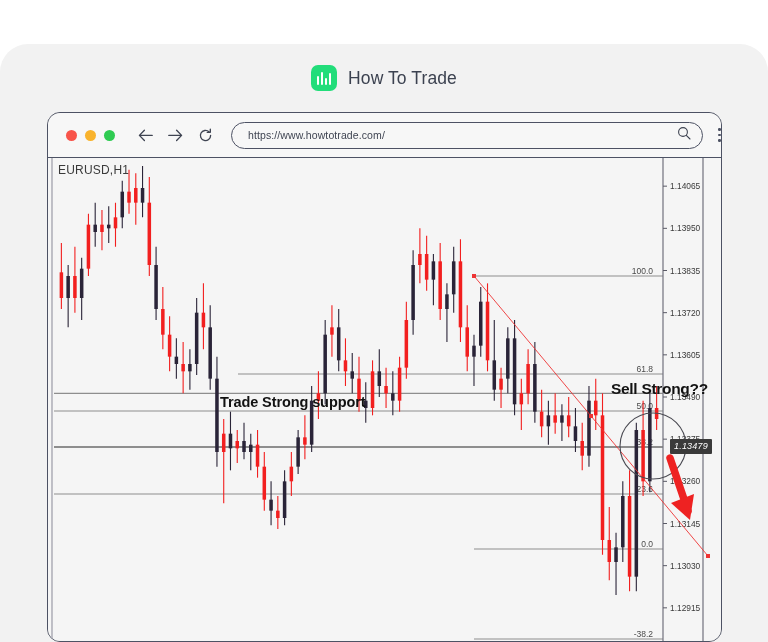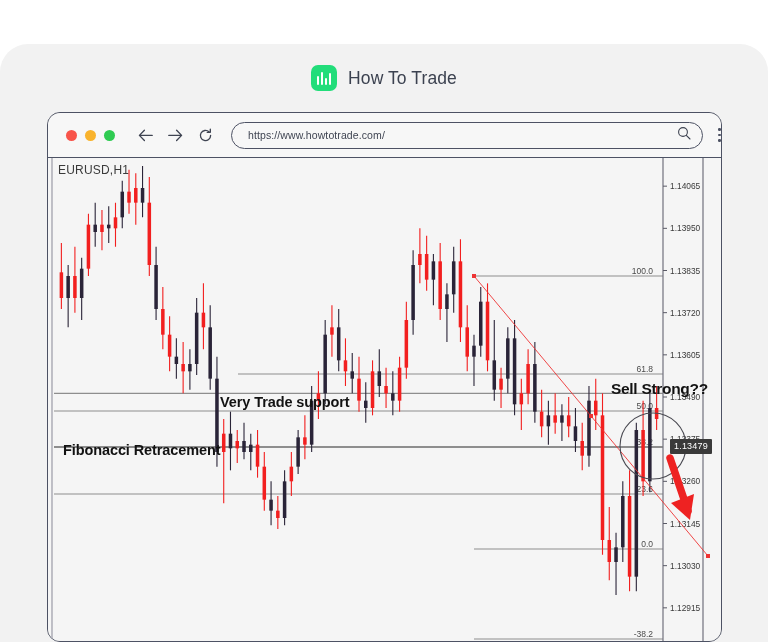--- a/index.html
+++ b/index.html
@@ -98,20 +98,21 @@
   .anno-support { left: 172px; top: 236px; font-size: 14.5px; letter-spacing: -.1px; }
   .anno-zone { left: 15px; top: 281px; font-size: 14.5px; line-height: 23px; letter-spacing: -.1px; }
   .anno-sell { left: 563px; top: 222px; font-size: 15.5px; letter-spacing: -.3px; }
 
   .price-tag {
     position: absolute; left: 622px; top: 281px;
     background: #3a3a3a; color:#ffffff;
     font-size: 9px; letter-spacing: .2px;
     padding: 2px 4px 2.5px 4px;
     border-radius: 1px;
+    font-style: italic;
   }
 </style>
 </head>
 <body>
 
 <div id="page">
 
   <div class="brand">
     <div class="brand-logo">
       <i></i>
@@ -394,24 +395,23 @@
           <rect x="424" y="116" width="4" height="4" fill="#ee3333"></rect>
           <rect x="541" y="256" width="4" height="4" fill="#ee3333"></rect>
           <rect x="658" y="396" width="4" height="4" fill="#ee3333"></rect>
           <circle cx="605" cy="288" r="33" fill="none" stroke="#4a4a52" stroke-width="1.1"></circle>
           <g>
             <path d="M622 300 L640 353" stroke="#ee2222" stroke-width="7.5" stroke-linecap="round" fill="none"></path>
             <path d="M623 345 L642 362 L646 336 Z" fill="#ee2222"></path>
           </g>
         </svg>
 
-      <div class="anno anno-support">Very Trade support</div>
+      <div class="anno anno-support">Trade Strong support</div>
 
       <div class="anno anno-zone">
-        <div>Fibonacci Retracement</div>
       </div>
 
       <div class="anno anno-sell">Sell Strong??</div>
 
       <div class="price-tag">1.13479</div>
     </div>
   </div>
 </div>
 
 </body></html>

